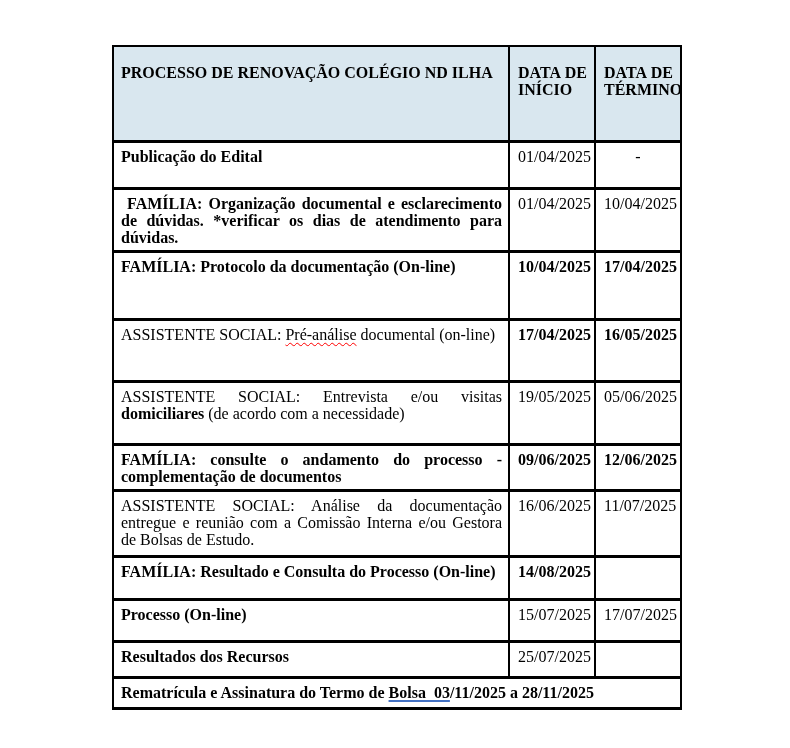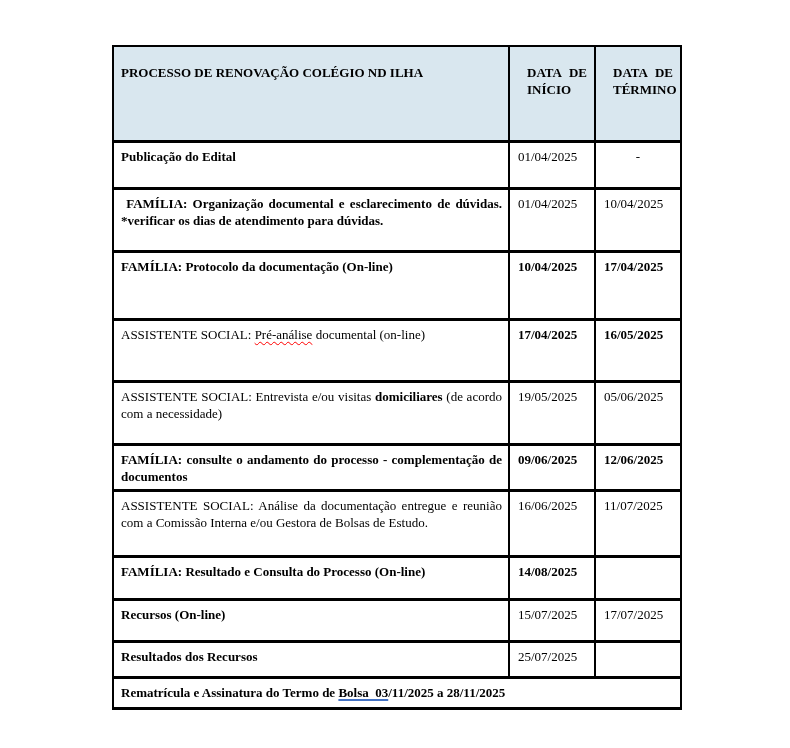--- a/index.html
+++ b/index.html
@@ -18,21 +18,21 @@
     background: #ffffff;
     overflow: hidden;
   }
   table.schedule {
     border-collapse: collapse;
     table-layout: fixed;
     position: absolute;
     left: 112px;
     top: 45px;
     width: 568px;
-    font-size: 13px;
+    font-size: 16px;
     line-height: 17px;
   }
   col.c-process { width: 396px; }
   col.c-start   { width: 86px; }
   col.c-end     { width: 86px; }
 
   th, td {
     border: 2px solid #000000;
     border-top-width: 3px;
     border-bottom-width: 3px;
@@ -55,21 +55,21 @@
   tbody tr:nth-child(11) { height: 31px; }
 
   thead th {
     background: var(--header-bg, #d9e7ef);
     font-weight: bold;
     text-align: left;
     padding: 17px 6px 4px 7px;
   }
   thead th.date-head {
     text-align: justify;
-    padding: 17px 7px 4px 17px;
+    padding: 17px 7px 4px 8px;
     margin-top: 36px;
   }
 
   td.label {
     padding: 5px 6px 4px 7px;
     text-align: left;
   }
   td.label.justify { text-align: justify; }
 
   td.date {
@@ -152,21 +152,21 @@
           <td class="label justify"><span>ASSISTENTE SOCIAL: Análise da documentação entregue e reunião com a Comissão Interna e/ou Gestora de Bolsas de Estudo.</span></td>
           <td class="date"><span>16/06/2025</span></td>
           <td class="date"><span>11/07/2025</span></td>
         </tr>
         <tr>
           <td class="label"><span class="b">FAMÍLIA: Resultado e Consulta do Processo (On-line)</span></td>
           <td class="date"><span class="b">14/08/2025</span></td>
           <td class="date"><span></span></td>
         </tr>
         <tr>
-          <td class="label"><span class="b">Recursos (On-line)</span></td>
+          <td class="label"><span class="b">Processo (On-line)</span></td>
           <td class="date"><span>15/07/2025</span></td>
           <td class="date"><span>17/07/2025</span></td>
         </tr>
         <tr>
           <td class="label"><span class="b">Resultados dos Recursos</span></td>
           <td class="date"><span>25/07/2025</span></td>
           <td class="date"><span></span></td>
         </tr>
         <tr>
           <td colspan="3" class="full-row"><span class="b">Rematrícula e Assinatura do Termo de </span><span class="b blue-underline">Bolsa&nbsp; 03</span><span class="b">/11/2025 a 28/11/2025</span></td>

